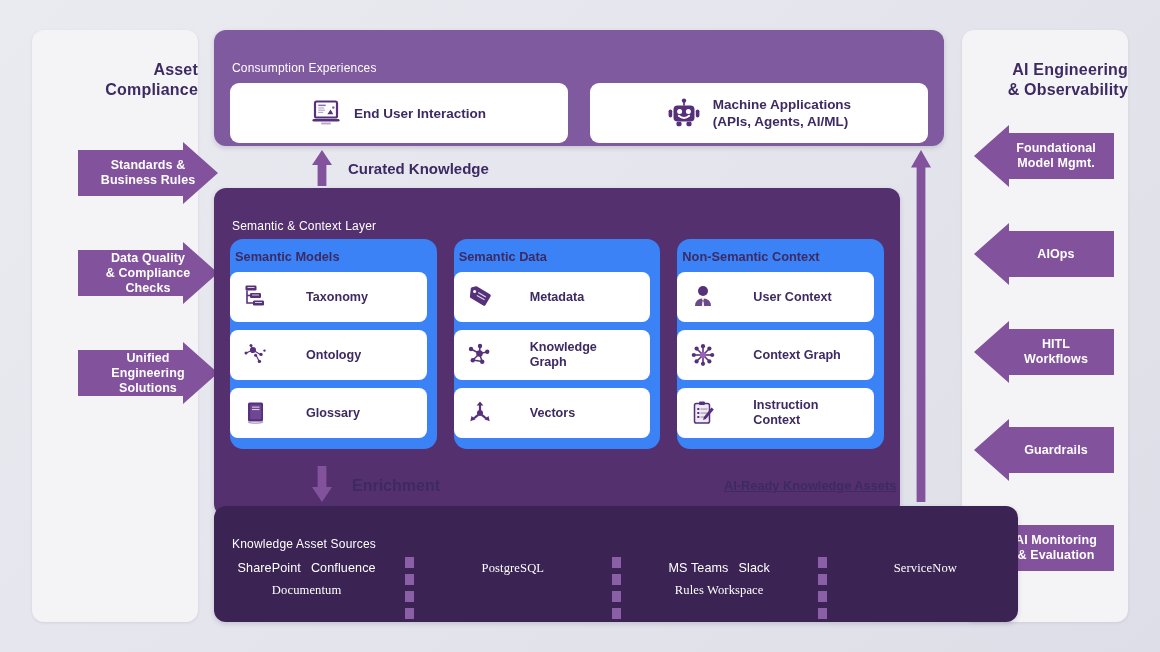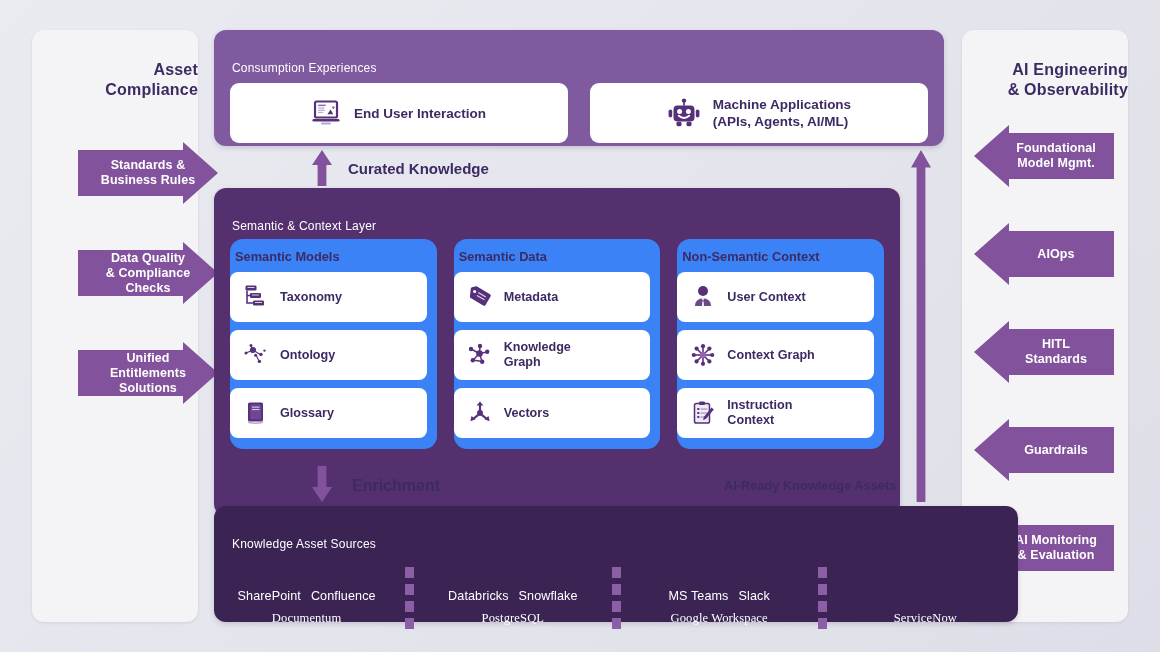--- a/index.html
+++ b/index.html
@@ -89,26 +89,26 @@
   }
   .sem-col-title {
     color: #3d2a63; font-size: 12.8px; font-weight: bold; margin: 1px 0 8px 5px;
   }
   .sem-item {
     background: #fff; border-radius: 8px; height: 50px; margin-bottom: 8px;
     display: flex; align-items: center; gap: 11px; padding-left: 13px;
   }
   .sem-item:last-child { margin-bottom: 0; }
   .sem-item-label {
-    color: #3d2a63; font-size: 12.6px; font-weight: bold; line-height: 15px;
+    color: #3d2a63; font-size: 12.6px; font-weight: bold; line-height: 15px; margin-left: 26px;
   }
 
   
   .src-row {
-    display: flex; align-items: flex-end; padding: 6px 14px 0 14px; height: 78px; gap: 20px;
+    display: flex; align-items: flex-start; padding: 6px 14px 0 14px; height: 78px; gap: 20px;
   }
   .src-group {
     flex: 1; text-align: center; color: #fff;
     font-size: 12.6px; line-height: 22px; letter-spacing: .1px;
   }
   .src-group .l1 span { margin: 0 5px; }
   .src-group .l2 span { margin: 0 5px; font-family: Liberation Serif, serif; }
   .src-sep {
     width: 9px; height: 62px; flex: none;
     background: repeating-linear-gradient(to bottom,
@@ -134,21 +134,21 @@
   #enrich-label {
     position: absolute; left: 352px; top: 477px;
     color: #3d2a63; font-size: 16px; font-weight: bold;
   }
   #ready-arrow {
     left: 911px; top: 150px; width: 20px; height: 352px;
     clip-path: polygon(50% 0, 100% 5%, 72% 5%, 72% 100%, 28% 100%, 28% 5%, 0 5%);
   }
   #ready-label {
     position: absolute; left: 724px; top: 478px;
-    color: #3d2a63; font-size: 12.8px; font-weight: bold;
+    color: #3d2a63; font-size: 12.8px; font-weight: bold; text-decoration: underline;
   }
 
   
   .ic { flex: none; display: block; }
 </style>
 </head>
 <body>
 
 <div id="stage">
 
@@ -166,21 +166,21 @@
     <div class="chev chev-r" style="top:212px">
       <div>
         <div>Data Quality</div>
         <div>&amp; Compliance</div>
         <div>Checks</div>
       </div>
     </div>
     <div class="chev chev-r" style="top:312px">
       <div>
         <div>Unified</div>
-        <div>Entitlements</div>
+        <div>Engineering</div>
         <div>Solutions</div>
       </div>
     </div>
   </div>
 
   <div class="rail rail-right">
     <div class="rail-title">
       <div>AI Engineering</div>
       <div>&amp; Observability</div>
     </div>
@@ -191,21 +191,21 @@
       </div>
     </div>
     <div class="chev chev-l" style="top:193px">
       <div>
         <div>AIOps</div>
       </div>
     </div>
     <div class="chev chev-l" style="top:291px">
       <div>
         <div>HITL</div>
-        <div>Standards</div>
+        <div>Workflows</div>
       </div>
     </div>
     <div class="chev chev-l" style="top:389px">
       <div>
         <div>Guardrails</div>
       </div>
     </div>
     <div class="chev chev-l" style="top:487px">
       <div>
         <div>AI Monitoring</div>
@@ -421,34 +421,31 @@
       <div class="src-group">
         <div class="l1">
           <span>SharePoint</span><span>Confluence</span>
         </div>
         <div class="l2">
           <span>Documentum</span>
         </div>
       </div>
       <div class="src-sep"></div>
       <div class="src-group">
-        <div class="l1">
-          <span>Databricks</span><span>Snowflake</span>
-        </div>
         <div class="l2">
           <span>PostgreSQL</span>
         </div>
       </div>
       <div class="src-sep"></div>
       <div class="src-group">
         <div class="l1">
           <span>MS Teams</span><span>Slack</span>
         </div>
         <div class="l2">
-          <span>Google Workspace</span>
+          <span>Rules Workspace</span>
         </div>
       </div>
       <div class="src-sep"></div>
       <div class="src-group">
         <div class="l2">
           <span>ServiceNow</span>
         </div>
       </div>
     </div>
   </div>

